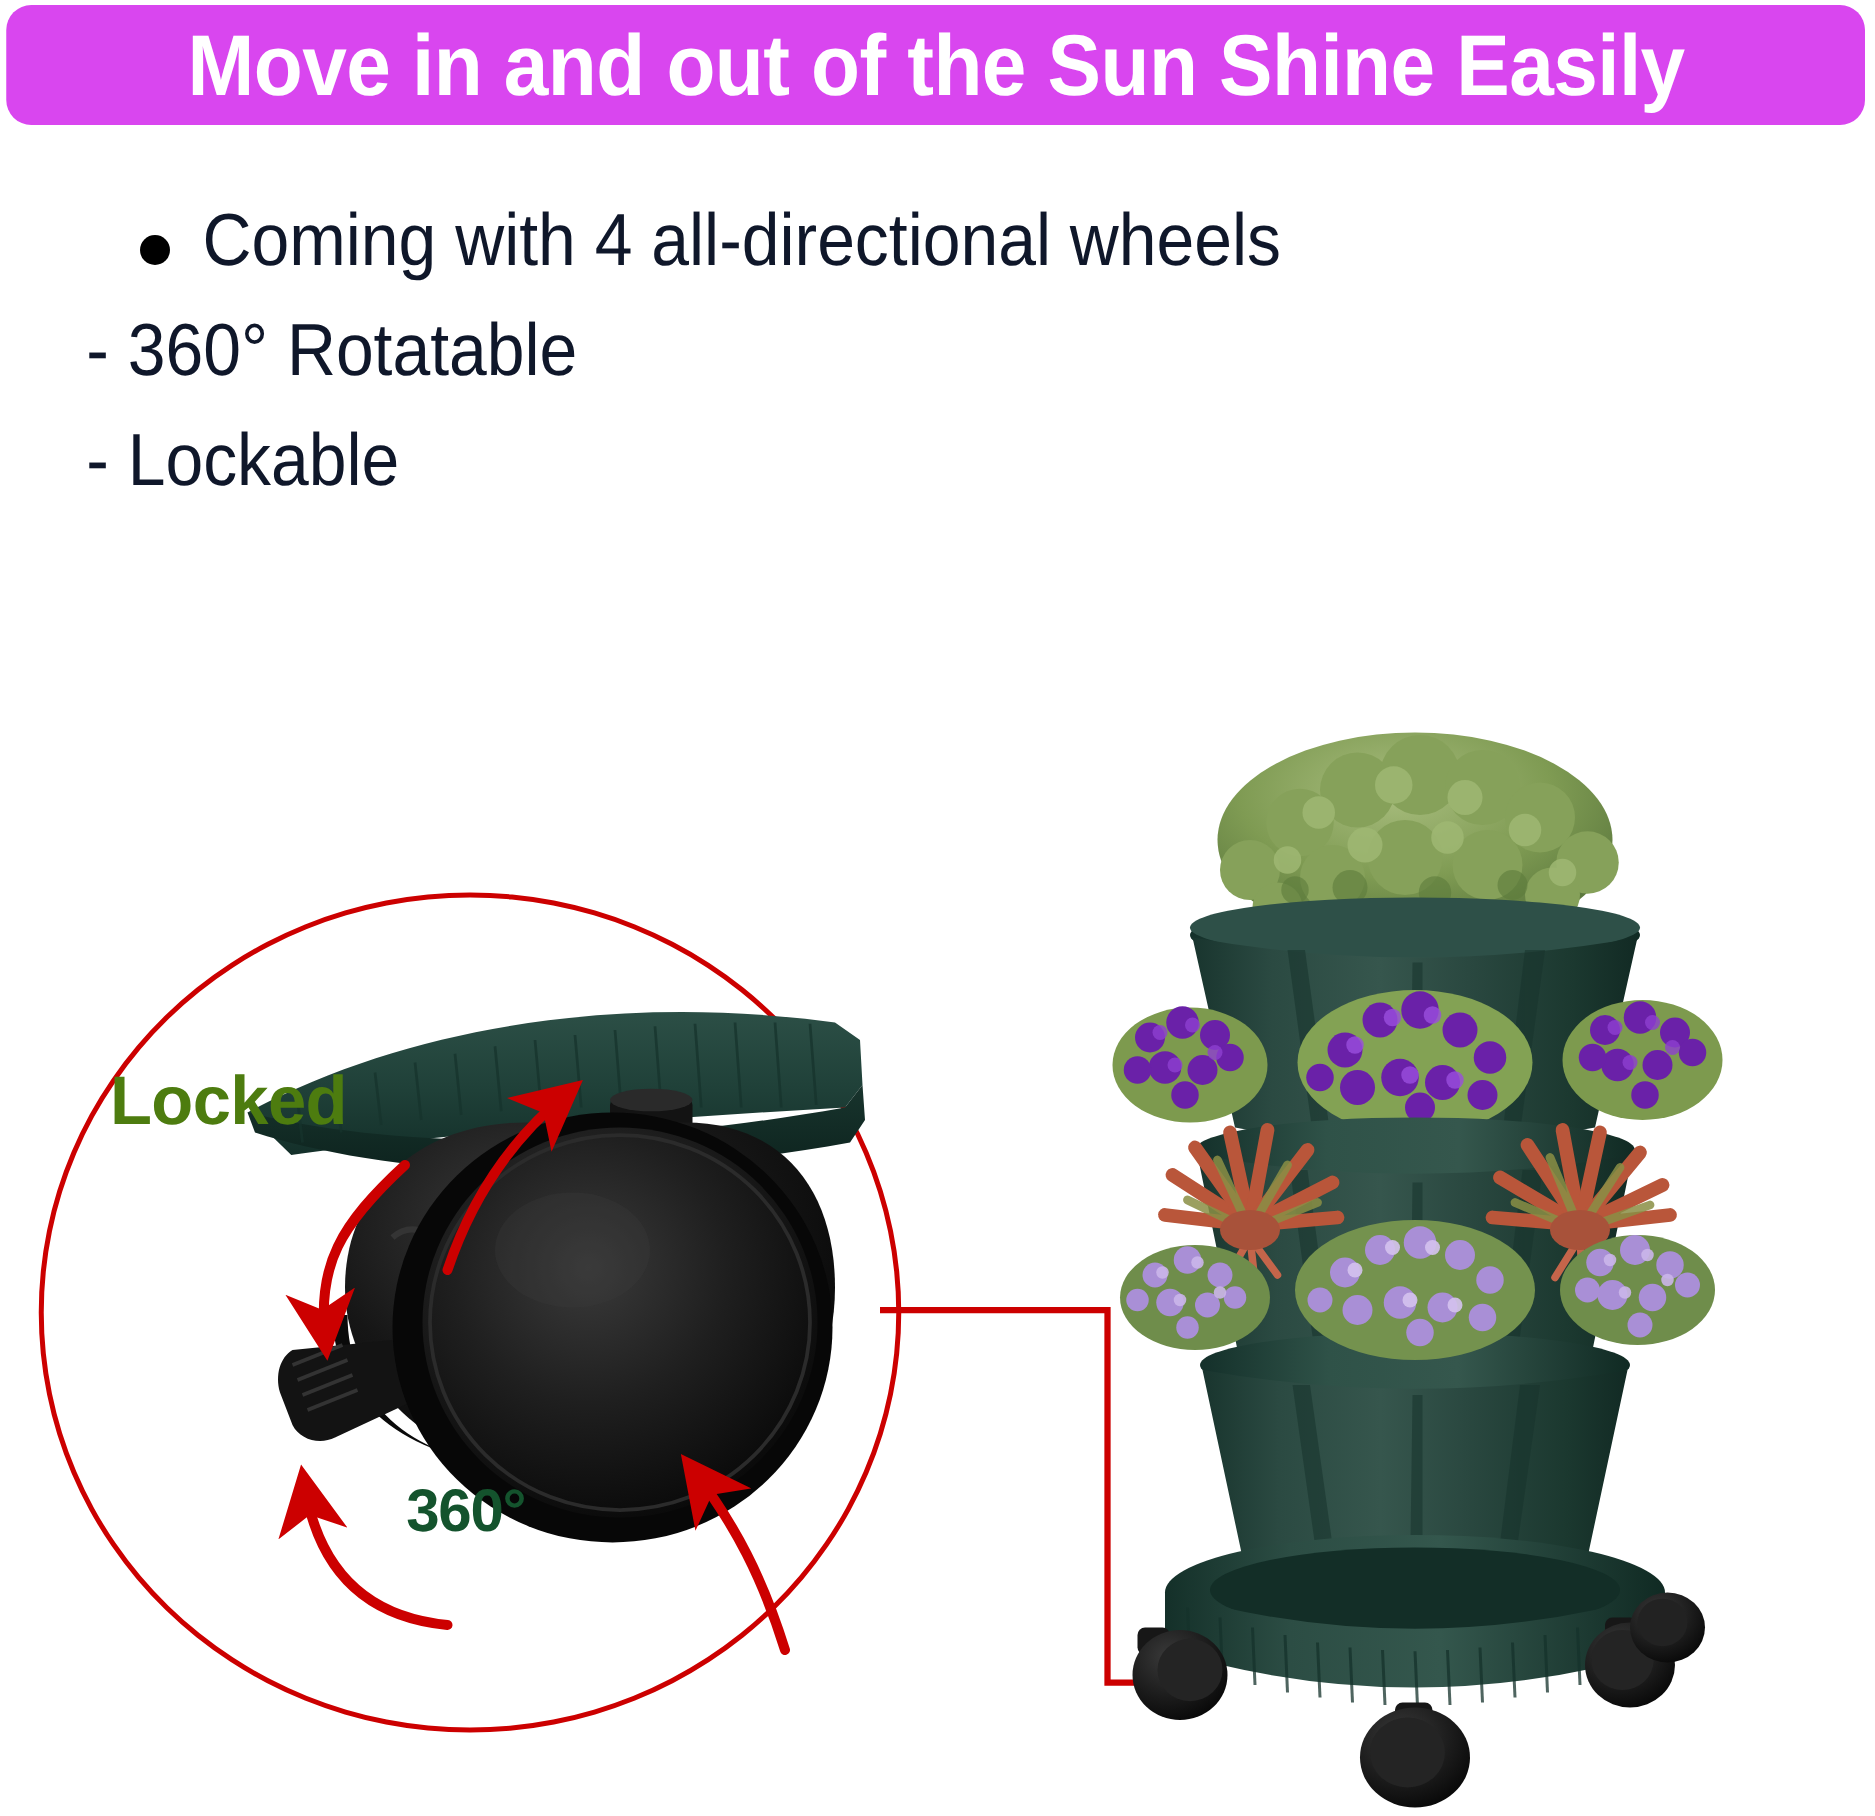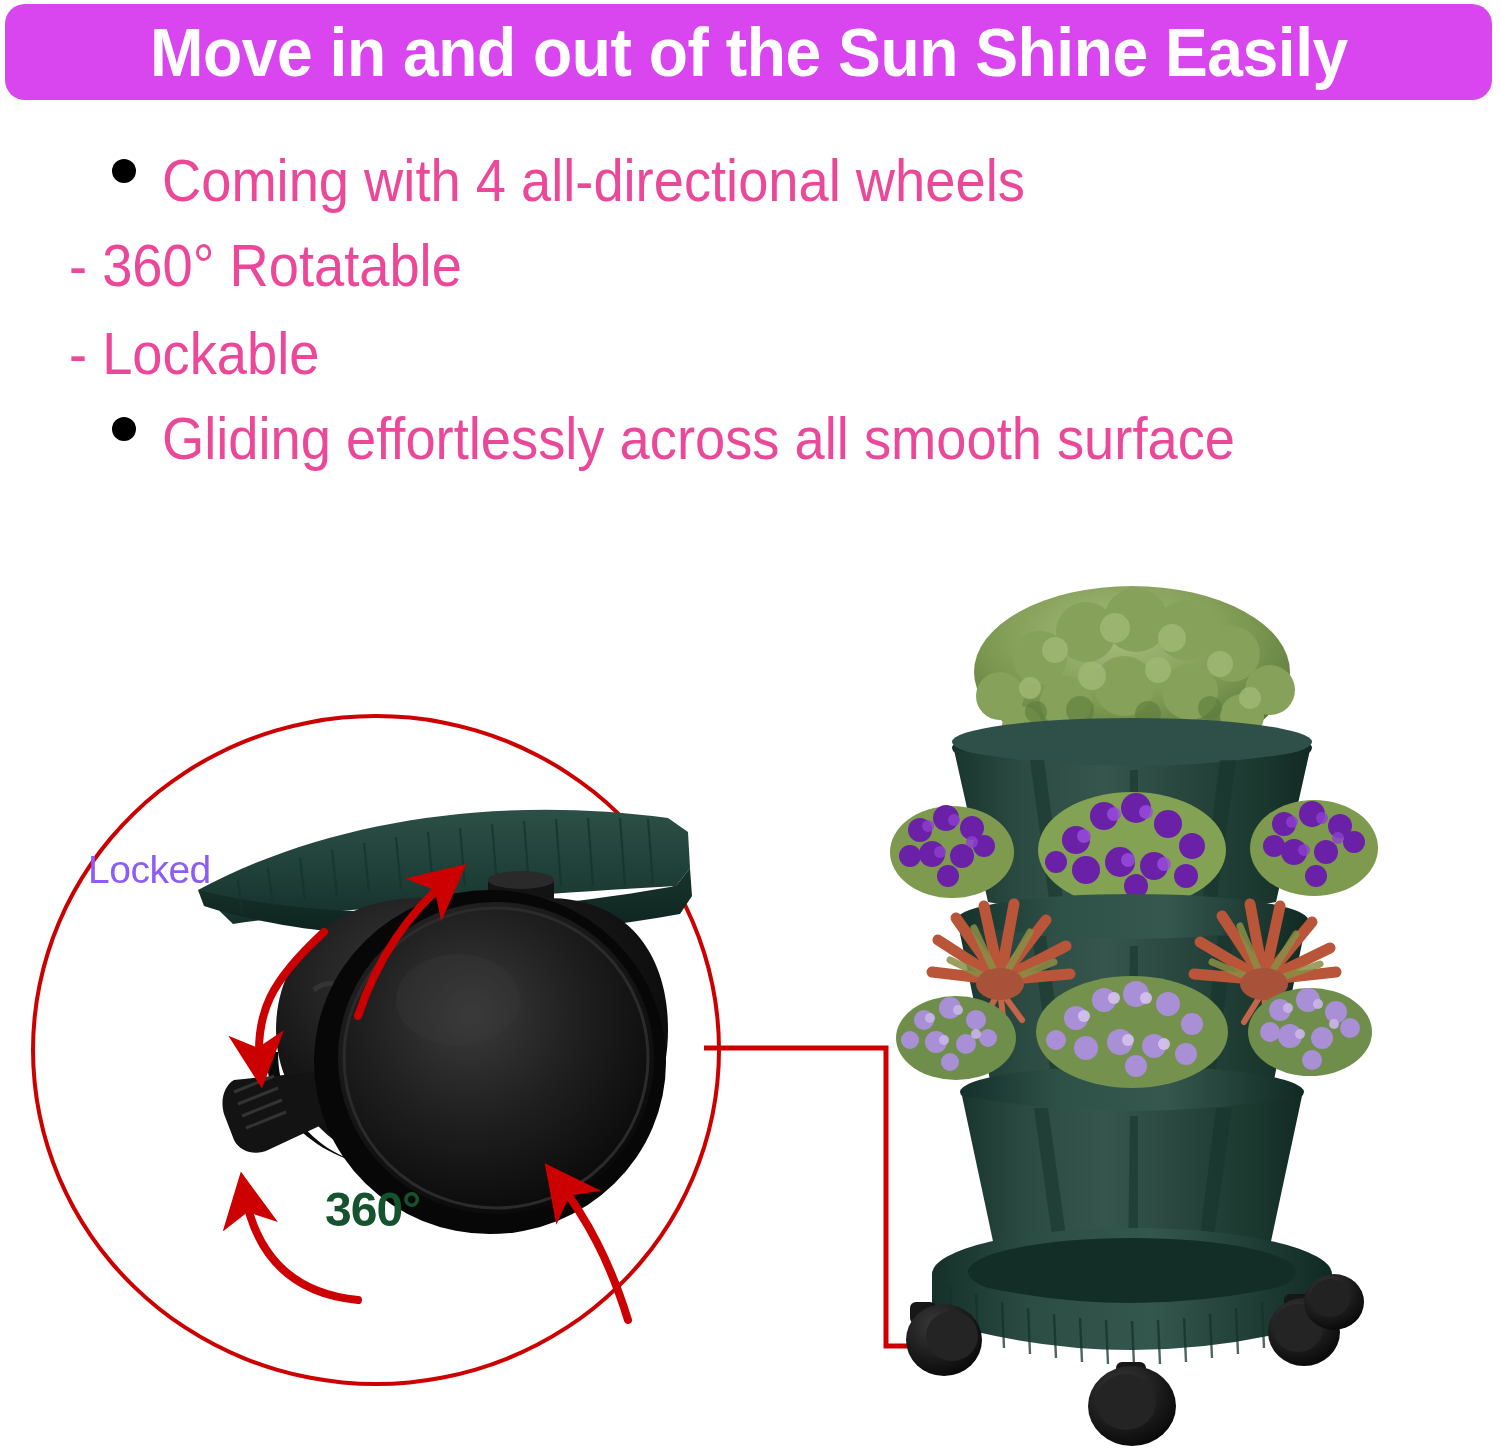--- a/index.html
+++ b/index.html
@@ -42,22 +42,22 @@
 
   
   #feature-list {
     position: absolute;
     left: 0;
     top: 140px;
     width: 1500px;
   }
   .feature-row {
     display: flex;
-    align-items: center;
-    color: #ec4899;
+    align-items: flex-end;
+    color: #0f172a;
     line-height: 1.0;
   }
   .bullet-dot {
     width: 24px;
     height: 24px;
     border-radius: 50%;
     background: #000;
     display: inline-block;
     flex: none;
     position: relative;
@@ -99,23 +99,23 @@
     left: 0;
     top: 0;
     width: 700px;
     height: 700px;
     overflow: visible;
   }
   #locked-label {
     position: absolute;
     left: 88px;
     top: 848px;
-    font-size: 39px;
-    font-weight: normal;
-    color: #8b5cf6;
+    font-size: 55px;
+    font-weight: bold;
+    color: #4d7c0f;
     letter-spacing: -0.5px;
   }
   #degree-label {
     position: absolute;
     left: 325px;
     top: 1182px;
     font-size: 48px;
     font-weight: bold;
     color: #14532d;
     letter-spacing: -1px;
@@ -163,24 +163,20 @@
 
   <div class="feature-row row-l2">
     <span class="feature-text">- 360° Rotatable</span>
   </div>
 
   <div class="feature-row row-l2">
     <span class="feature-text">- Lockable</span>
   </div>
 
 
-  <div class="feature-row row-l1">
-    <span class="bullet-dot"></span>
-    <span class="feature-text">Gliding effortlessly across all smooth surface</span>
-  </div>
 
 </div>
 
 <div id="caster-callout">
 
   <div id="caster-circle-ring"></div>
 
   <svg id="caster-svg" viewBox="0 0 700 700">
     <defs>
       <linearGradient id="discGrad" x1="0" y1="0" x2="0" y2="1">

